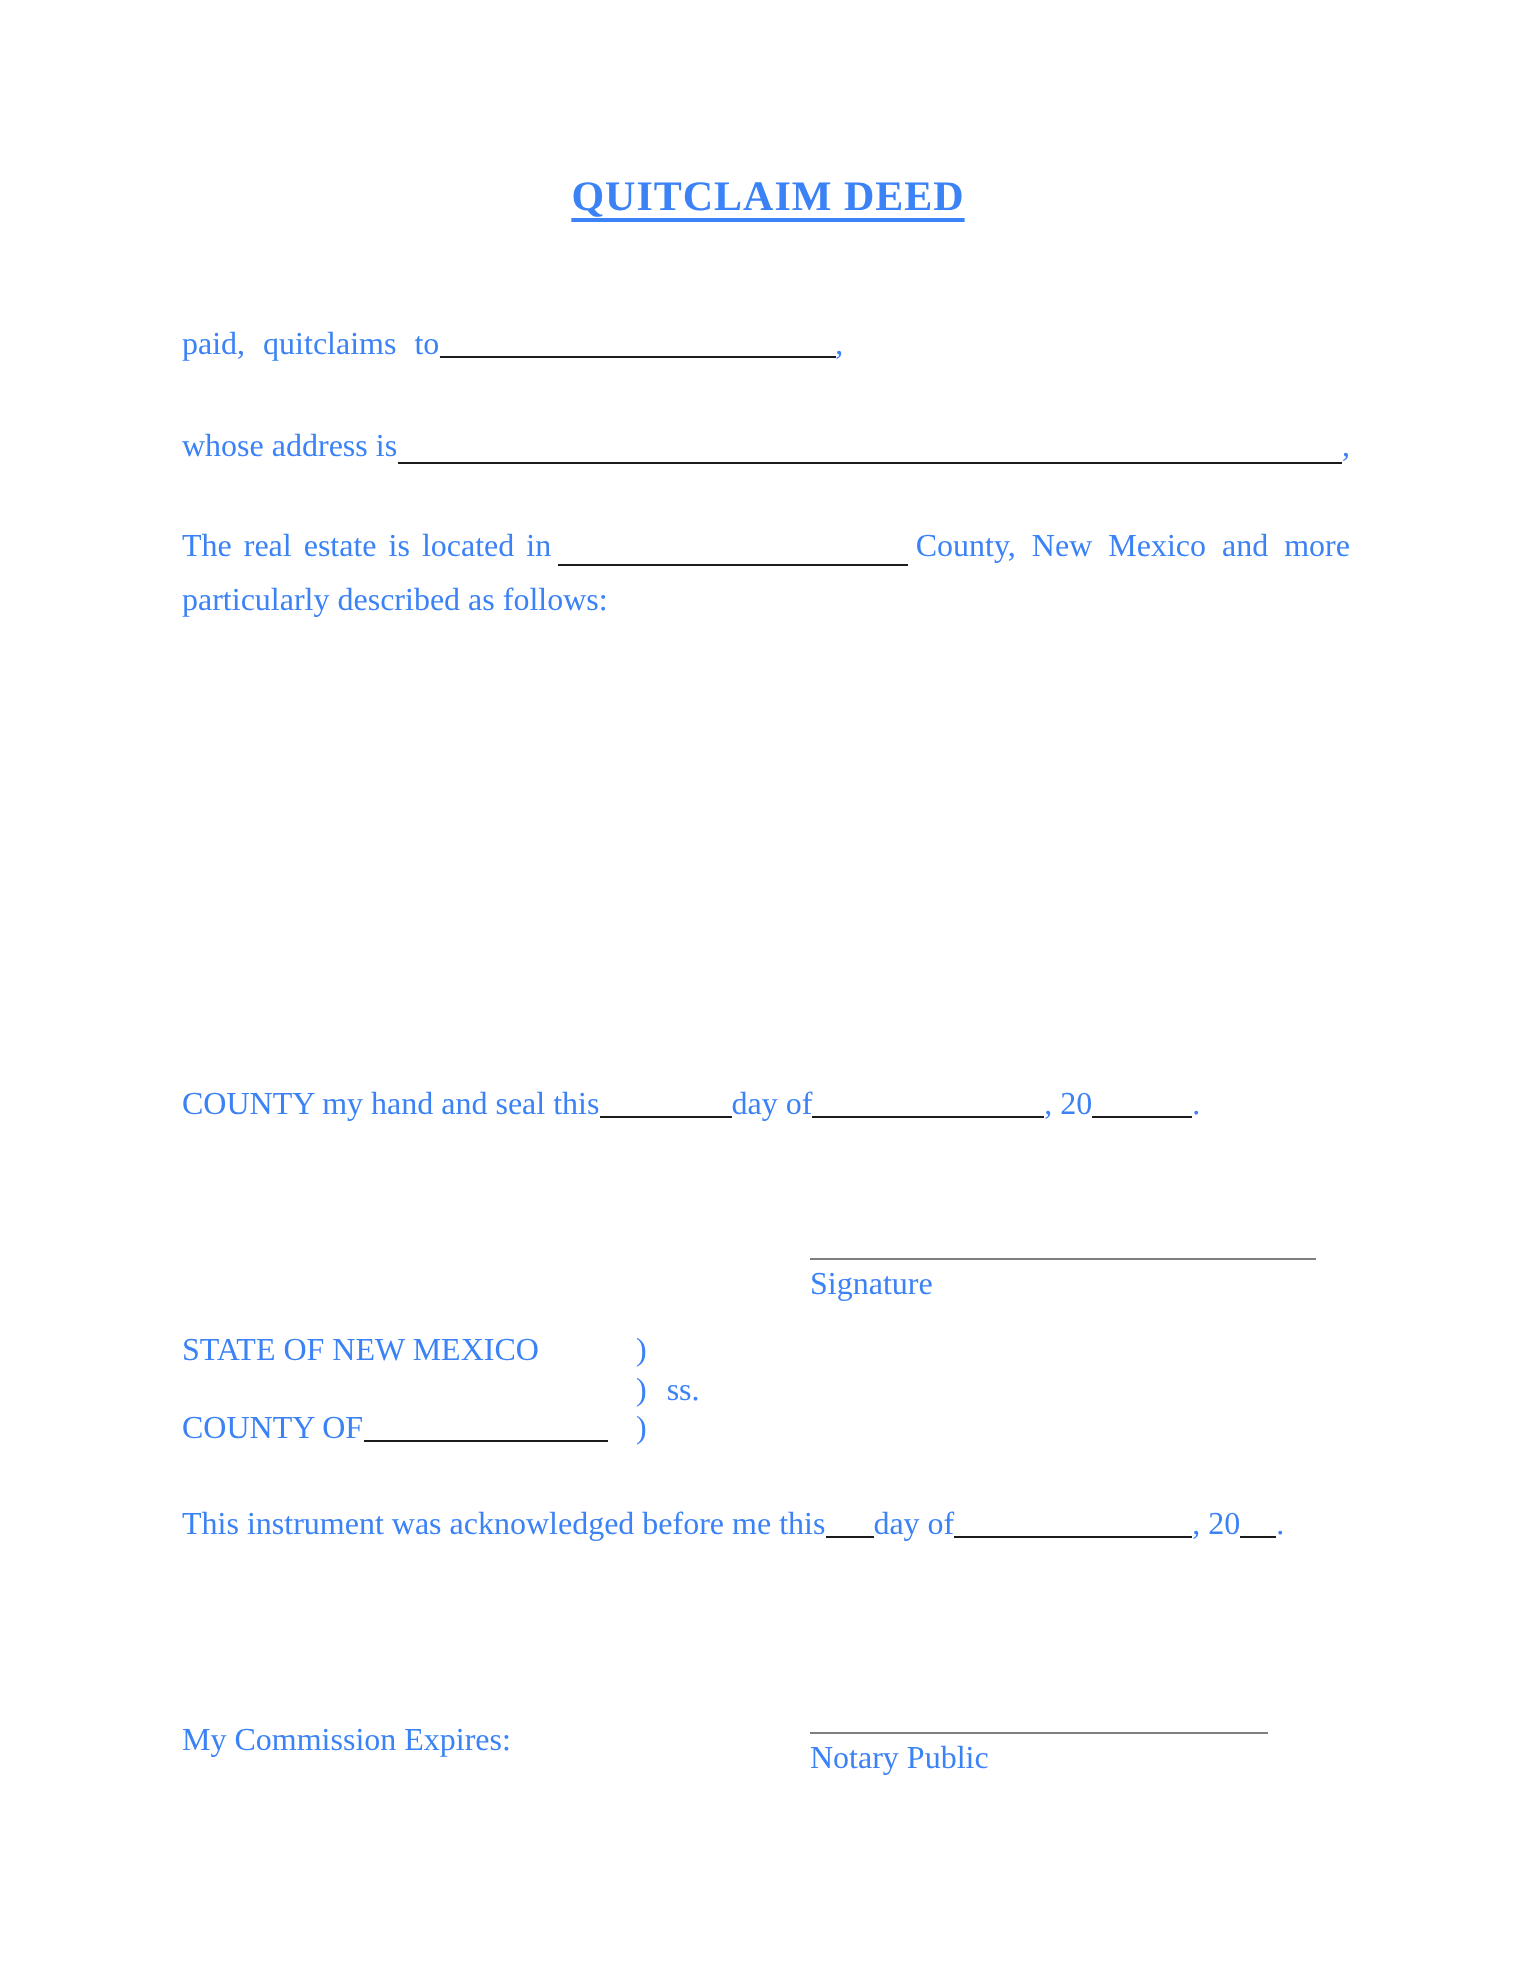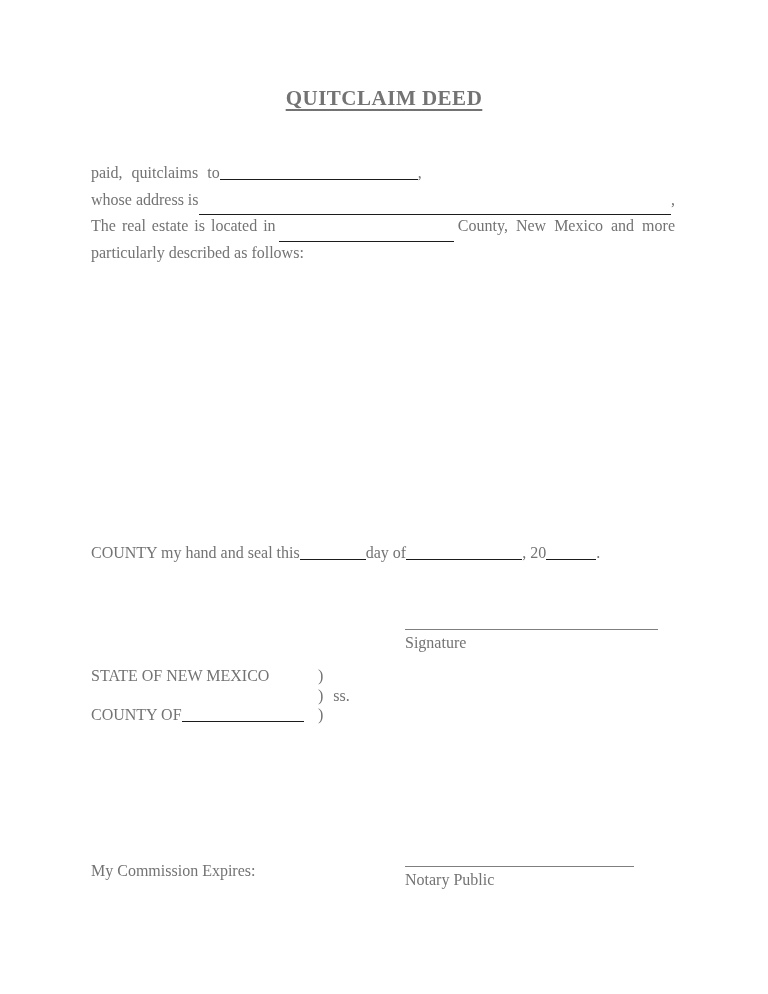--- a/index.html
+++ b/index.html
@@ -6,21 +6,21 @@
     margin: 0;
     padding: 0;
     background: #ffffff;
   }
   .page {
     position: relative;
     width: 768px;
     height: 994px;
     background: #ffffff;
     font-family: "Liberation Serif", "DejaVu Serif", serif;
-    color: #737373;
+    color: #3b82f6;
     font-size: 16px;
     overflow: hidden;
   }
   .abs { position: absolute; }
 
   
   .doc-title {
     top: 86px;
     left: 0;
     width: 768px;
@@ -48,21 +48,22 @@
   
   .para {
     top: 160px;
     left: 91px;
     width: 584px;
     line-height: 26.6px;
   }
   .para .line { white-space: nowrap; }
   .para .flexline {
     display: flex;
-    align-items: flex-end;
+    align-items: center;
+    margin-top: 24px;
   }
   .flexfill { flex: 1 1 auto; }
   .ws2 { word-spacing: 2px; }
   .ws4 { word-spacing: 4px; }
   .ws5 { word-spacing: 5px; }
 
   
   .witness {
     top: 541px;
     left: 91px;
@@ -190,20 +191,23 @@
     </div>
     <div class="state-row">
       <span class="state-col1">
           <span>COUNTY OF</span>
           <span class="blank w-county2"></span>
         </span>
       <span>)</span>
     </div>
   </div>
 
+  <div class="abs ack">
+    <span>This instrument was acknowledged before me this</span><span class="blank w-ackday"></span><span>day of</span><span class="blank w-ackmonth"></span><span>, 20</span><span class="blank w-ackyear"></span><span>.</span>
+  </div>
 
   <div class="abs notary-block">
     <div class="rule"></div>
     <div class="rule-label">Notary Public</div>
   </div>
 
   <div class="abs commission">
     <span>My Commission Expires:</span>
   </div>
 

